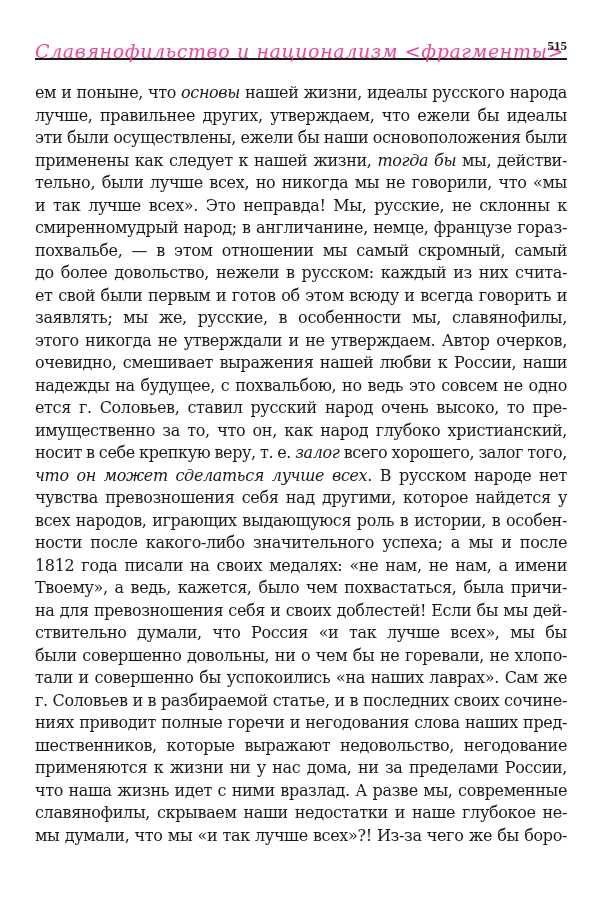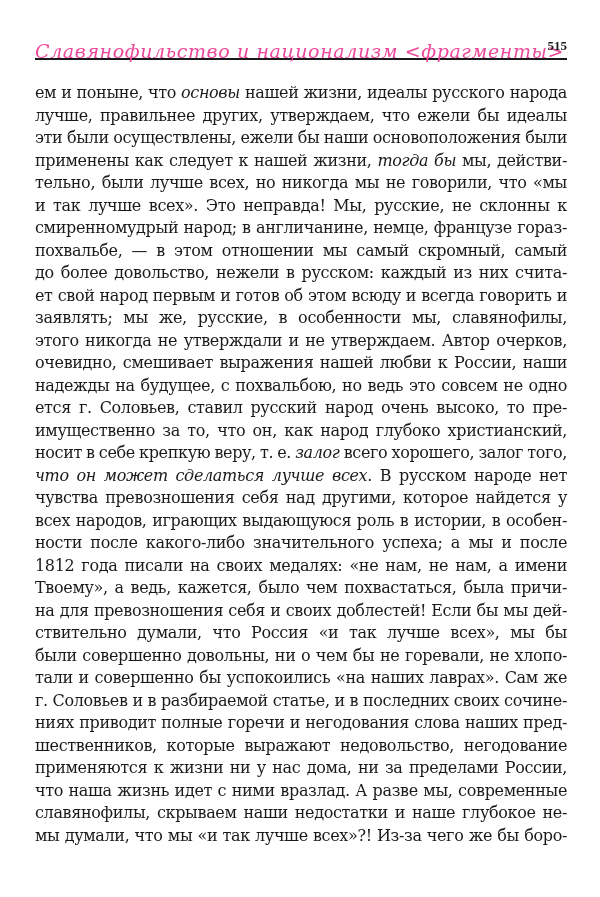--- a/index.html
+++ b/index.html
@@ -28,21 +28,21 @@
   <div class="body-text" id="body-text">
       <div class="line"><span>ем и поныне, что </span><span class="it">основы</span><span> нашей жизни, идеалы русского народа</span></div>
       <div class="line"><span>лучше, правильнее других, утверждаем, что ежели бы идеалы</span></div>
       <div class="line"><span>эти были осуществлены, ежели бы наши основоположения были</span></div>
       <div class="line"><span>применены как следует к нашей жизни, </span><span class="it">тогда бы</span><span> мы, действи-</span></div>
       <div class="line"><span>тельно, были лучше всех, но никогда мы не говорили, что «мы</span></div>
       <div class="line"><span>и так лучше всех». Это неправда! Мы, русские, не склонны к</span></div>
       <div class="line"><span>смиренномудрый народ; в англичанине, немце, французе гораз-</span></div>
       <div class="line"><span>похвальбе, — в этом отношении мы самый скромный, самый</span></div>
       <div class="line"><span>до более довольство, нежели в русском: каждый из них счита-</span></div>
-      <div class="line"><span>ет свой народ первым и готов об этом всюду и всегда говорить и</span></div>
+      <div class="line"><span>ет свой были первым и готов об этом всюду и всегда говорить и</span></div>
       <div class="line"><span>заявлять; мы же, русские, в особенности мы, славянофилы,</span></div>
       <div class="line"><span>этого никогда не утверждали и не утверждаем. Автор очерков,</span></div>
       <div class="line"><span>очевидно, смешивает выражения нашей любви к России, наши</span></div>
       <div class="line"><span>надежды на будущее, с похвальбою, но ведь это совсем не одно</span></div>
       <div class="line"><span>ется г. Соловьев, ставил русский народ очень высоко, то пре-</span></div>
       <div class="line"><span>имущественно за то, что он, как народ глубоко христианский,</span></div>
       <div class="line"><span>носит в себе крепкую веру, т. е. </span><span class="it">залог</span><span> всего хорошего, залог того,</span></div>
       <div class="line"><span class="it">что он может сделаться лучше всех</span><span>. В русском народе нет</span></div>
       <div class="line"><span>чувства превозношения себя над другими, которое найдется у</span></div>
       <div class="line"><span>всех народов, играющих выдающуюся роль в истории, в особен-</span></div>

